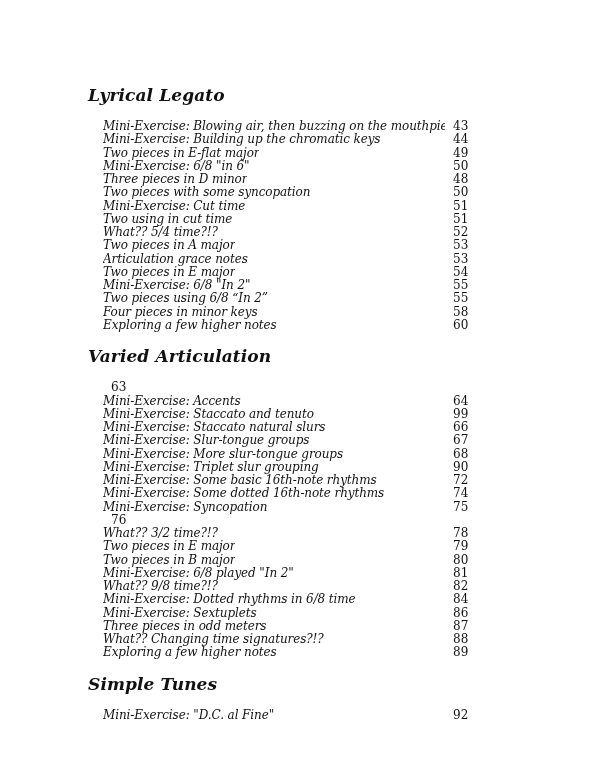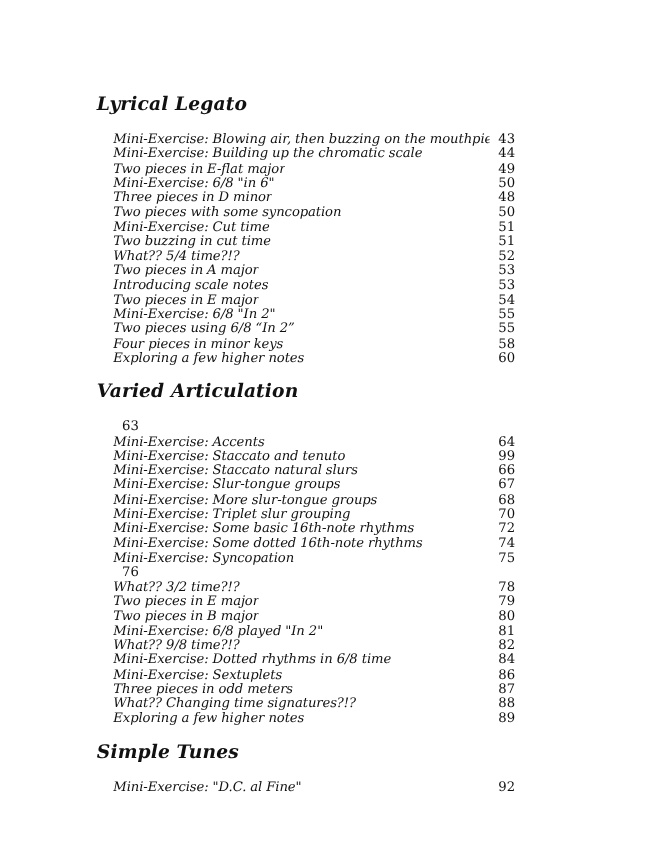--- a/index.html
+++ b/index.html
@@ -68,21 +68,21 @@
   <main>
   <section class="toc-section">
     <h2 class="section-title">Lyrical Legato</h2>
     <div class="section-rows">
   <div class="toc-row">
     <span class="entry-label">Mini-Exercise: Blowing air, then buzzing on the mouthpiece</span>
     <span class="entry-page">43</span>
   </div>
 
   <div class="toc-row">
-    <span class="entry-label">Mini-Exercise: Building up the chromatic scale</span>
+    <span class="entry-label">Mini-Exercise: Building up the chromatic keys</span>
     <span class="entry-page">44</span>
   </div>
 
   <div class="toc-row">
     <span class="entry-label">Two pieces in E-flat major</span>
     <span class="entry-page">49</span>
   </div>
 
   <div class="toc-row">
     <span class="entry-label">Mini-Exercise: 6/8 "in 6"</span>
@@ -98,36 +98,36 @@
     <span class="entry-label">Two pieces with some syncopation</span>
     <span class="entry-page">50</span>
   </div>
 
   <div class="toc-row">
     <span class="entry-label">Mini-Exercise: Cut time</span>
     <span class="entry-page">51</span>
   </div>
 
   <div class="toc-row">
-    <span class="entry-label">Two buzzing in cut time</span>
+    <span class="entry-label">Two using in cut time</span>
     <span class="entry-page">51</span>
   </div>
 
   <div class="toc-row">
     <span class="entry-label">What?? 5/4 time?!?</span>
     <span class="entry-page">52</span>
   </div>
 
   <div class="toc-row">
     <span class="entry-label">Two pieces in A major</span>
     <span class="entry-page">53</span>
   </div>
 
   <div class="toc-row">
-    <span class="entry-label">Introducing scale notes</span>
+    <span class="entry-label">Articulation grace notes</span>
     <span class="entry-page">53</span>
   </div>
 
   <div class="toc-row">
     <span class="entry-label">Two pieces in E major</span>
     <span class="entry-page">54</span>
   </div>
 
   <div class="toc-row">
     <span class="entry-label">Mini-Exercise: 6/8 "In 2"</span>
@@ -178,21 +178,21 @@
     <span class="entry-page">67</span>
   </div>
 
   <div class="toc-row">
     <span class="entry-label">Mini-Exercise: More slur-tongue groups</span>
     <span class="entry-page">68</span>
   </div>
 
   <div class="toc-row">
     <span class="entry-label">Mini-Exercise: Triplet slur grouping</span>
-    <span class="entry-page">70</span>
+    <span class="entry-page">90</span>
   </div>
 
   <div class="toc-row">
     <span class="entry-label">Mini-Exercise: Some basic 16th-note rhythms</span>
     <span class="entry-page">72</span>
   </div>
 
   <div class="toc-row">
     <span class="entry-label">Mini-Exercise: Some dotted 16th-note rhythms</span>
     <span class="entry-page">74</span>

